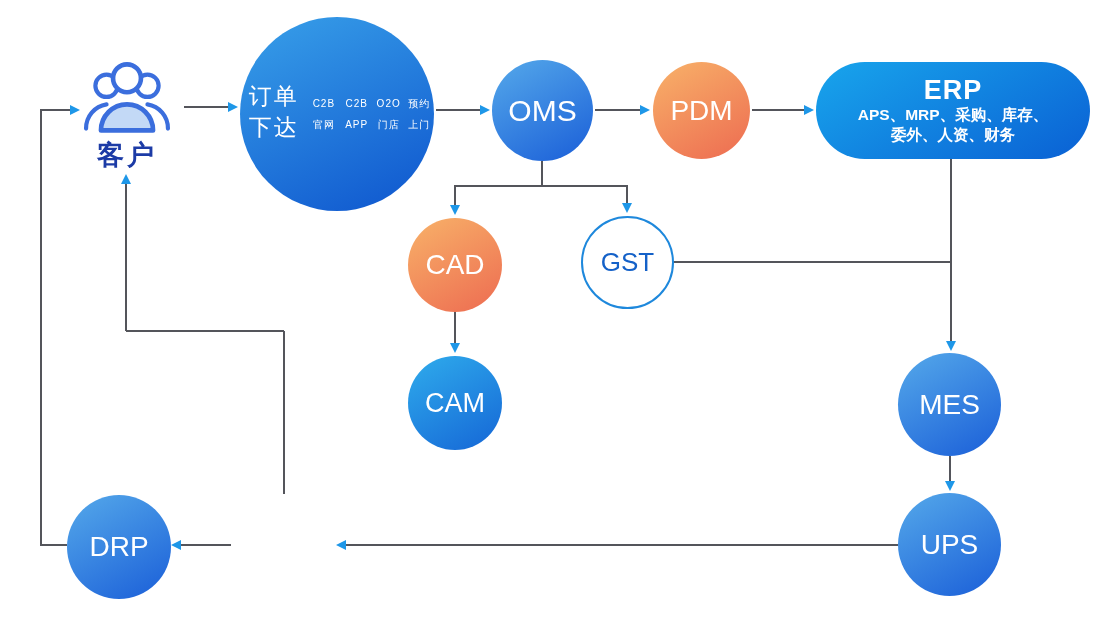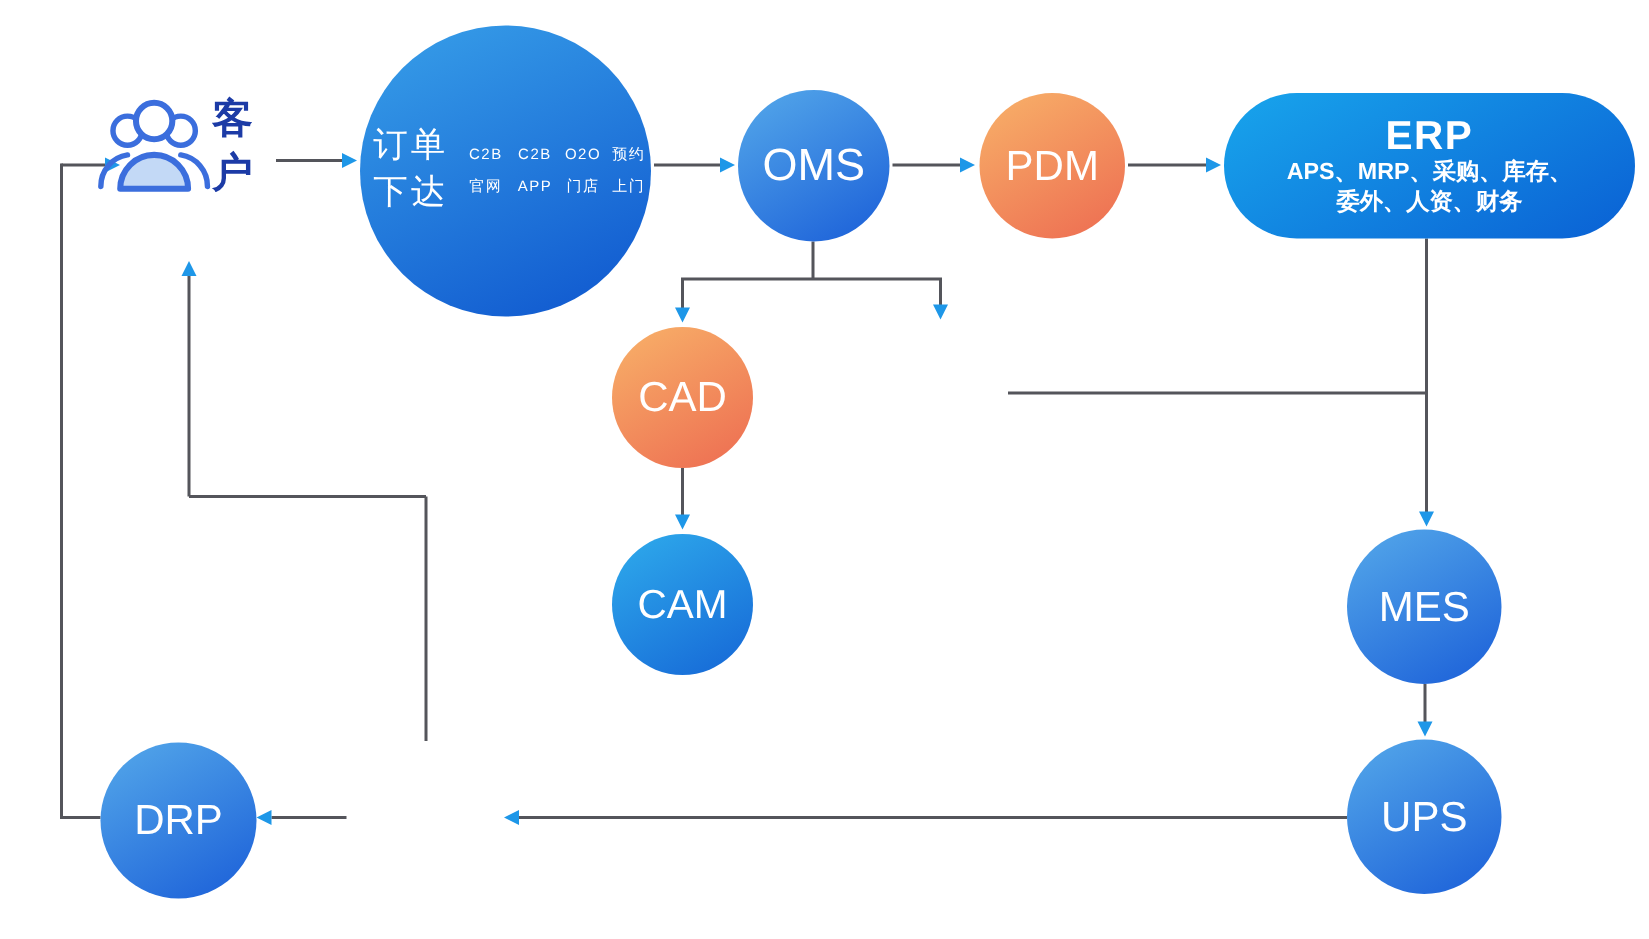--- a/index.html
+++ b/index.html
@@ -35,21 +35,21 @@
   #node-wms{left:231px;top:494px;width:105px;height:105px;font-size:28px;}
   #node-drp{left:67px;top:495px;width:104px;height:104px;font-size:28px;}
 
   #node-erp{position:absolute;left:816px;top:62px;width:274px;height:97px;border-radius:49px;
     background:linear-gradient(150deg,var(--erp-light) 0%,var(--erp-dark) 100%);
     display:flex;flex-direction:column;align-items:center;justify-content:center;color:var(--node-text,#fff);font-weight:bold;text-align:center;}
   #node-erp .erp-title{font-size:27px;line-height:29px;letter-spacing:1px;}
   #node-erp .erp-detail{font-size:15.5px;line-height:20px;}
 
   
-  #node-customer{position:absolute;left:64px;top:56px;width:126px;display:flex;flex-direction:row;align-items:center;}
+  #node-customer{position:absolute;left:64px;top:56px;width:126px;display:flex;flex-direction:column;align-items:center;}
   #node-customer svg{width:96px;height:80px;display:block;}
   #node-customer .cust-label{margin-top:1px;font-size:27px;font-weight:bold;color:var(--customer-text);letter-spacing:3px;}
   .p-stroke{stroke:var(--customer-stroke);fill:none;}
   .p-head{stroke:var(--customer-stroke);fill:#fff;}
   .p-body{stroke:var(--customer-stroke);fill:var(--customer-fill);}
 </style>
 </head>
 <body>
 
 <div class="diagram">
@@ -131,20 +131,23 @@
   <div id="node-erp">
     <div class="erp-title">ERP</div>
     <div class="erp-detail">APS、MRP、采购、库存、</div>
     <div class="erp-detail">委外、人资、财务</div>
   </div>
 
   <div id="node-cad" class="circle orange">
     <span>CAD</span>
   </div>
 
+  <div id="node-gst" class="circle">
+    <span>GST</span>
+  </div>
 
   <div id="node-cam" class="circle cam-grad">
     <span>CAM</span>
   </div>
 
   <div id="node-ups" class="circle blue">
     <span>UPS</span>
   </div>
 
   <div id="node-mes" class="circle blue">

